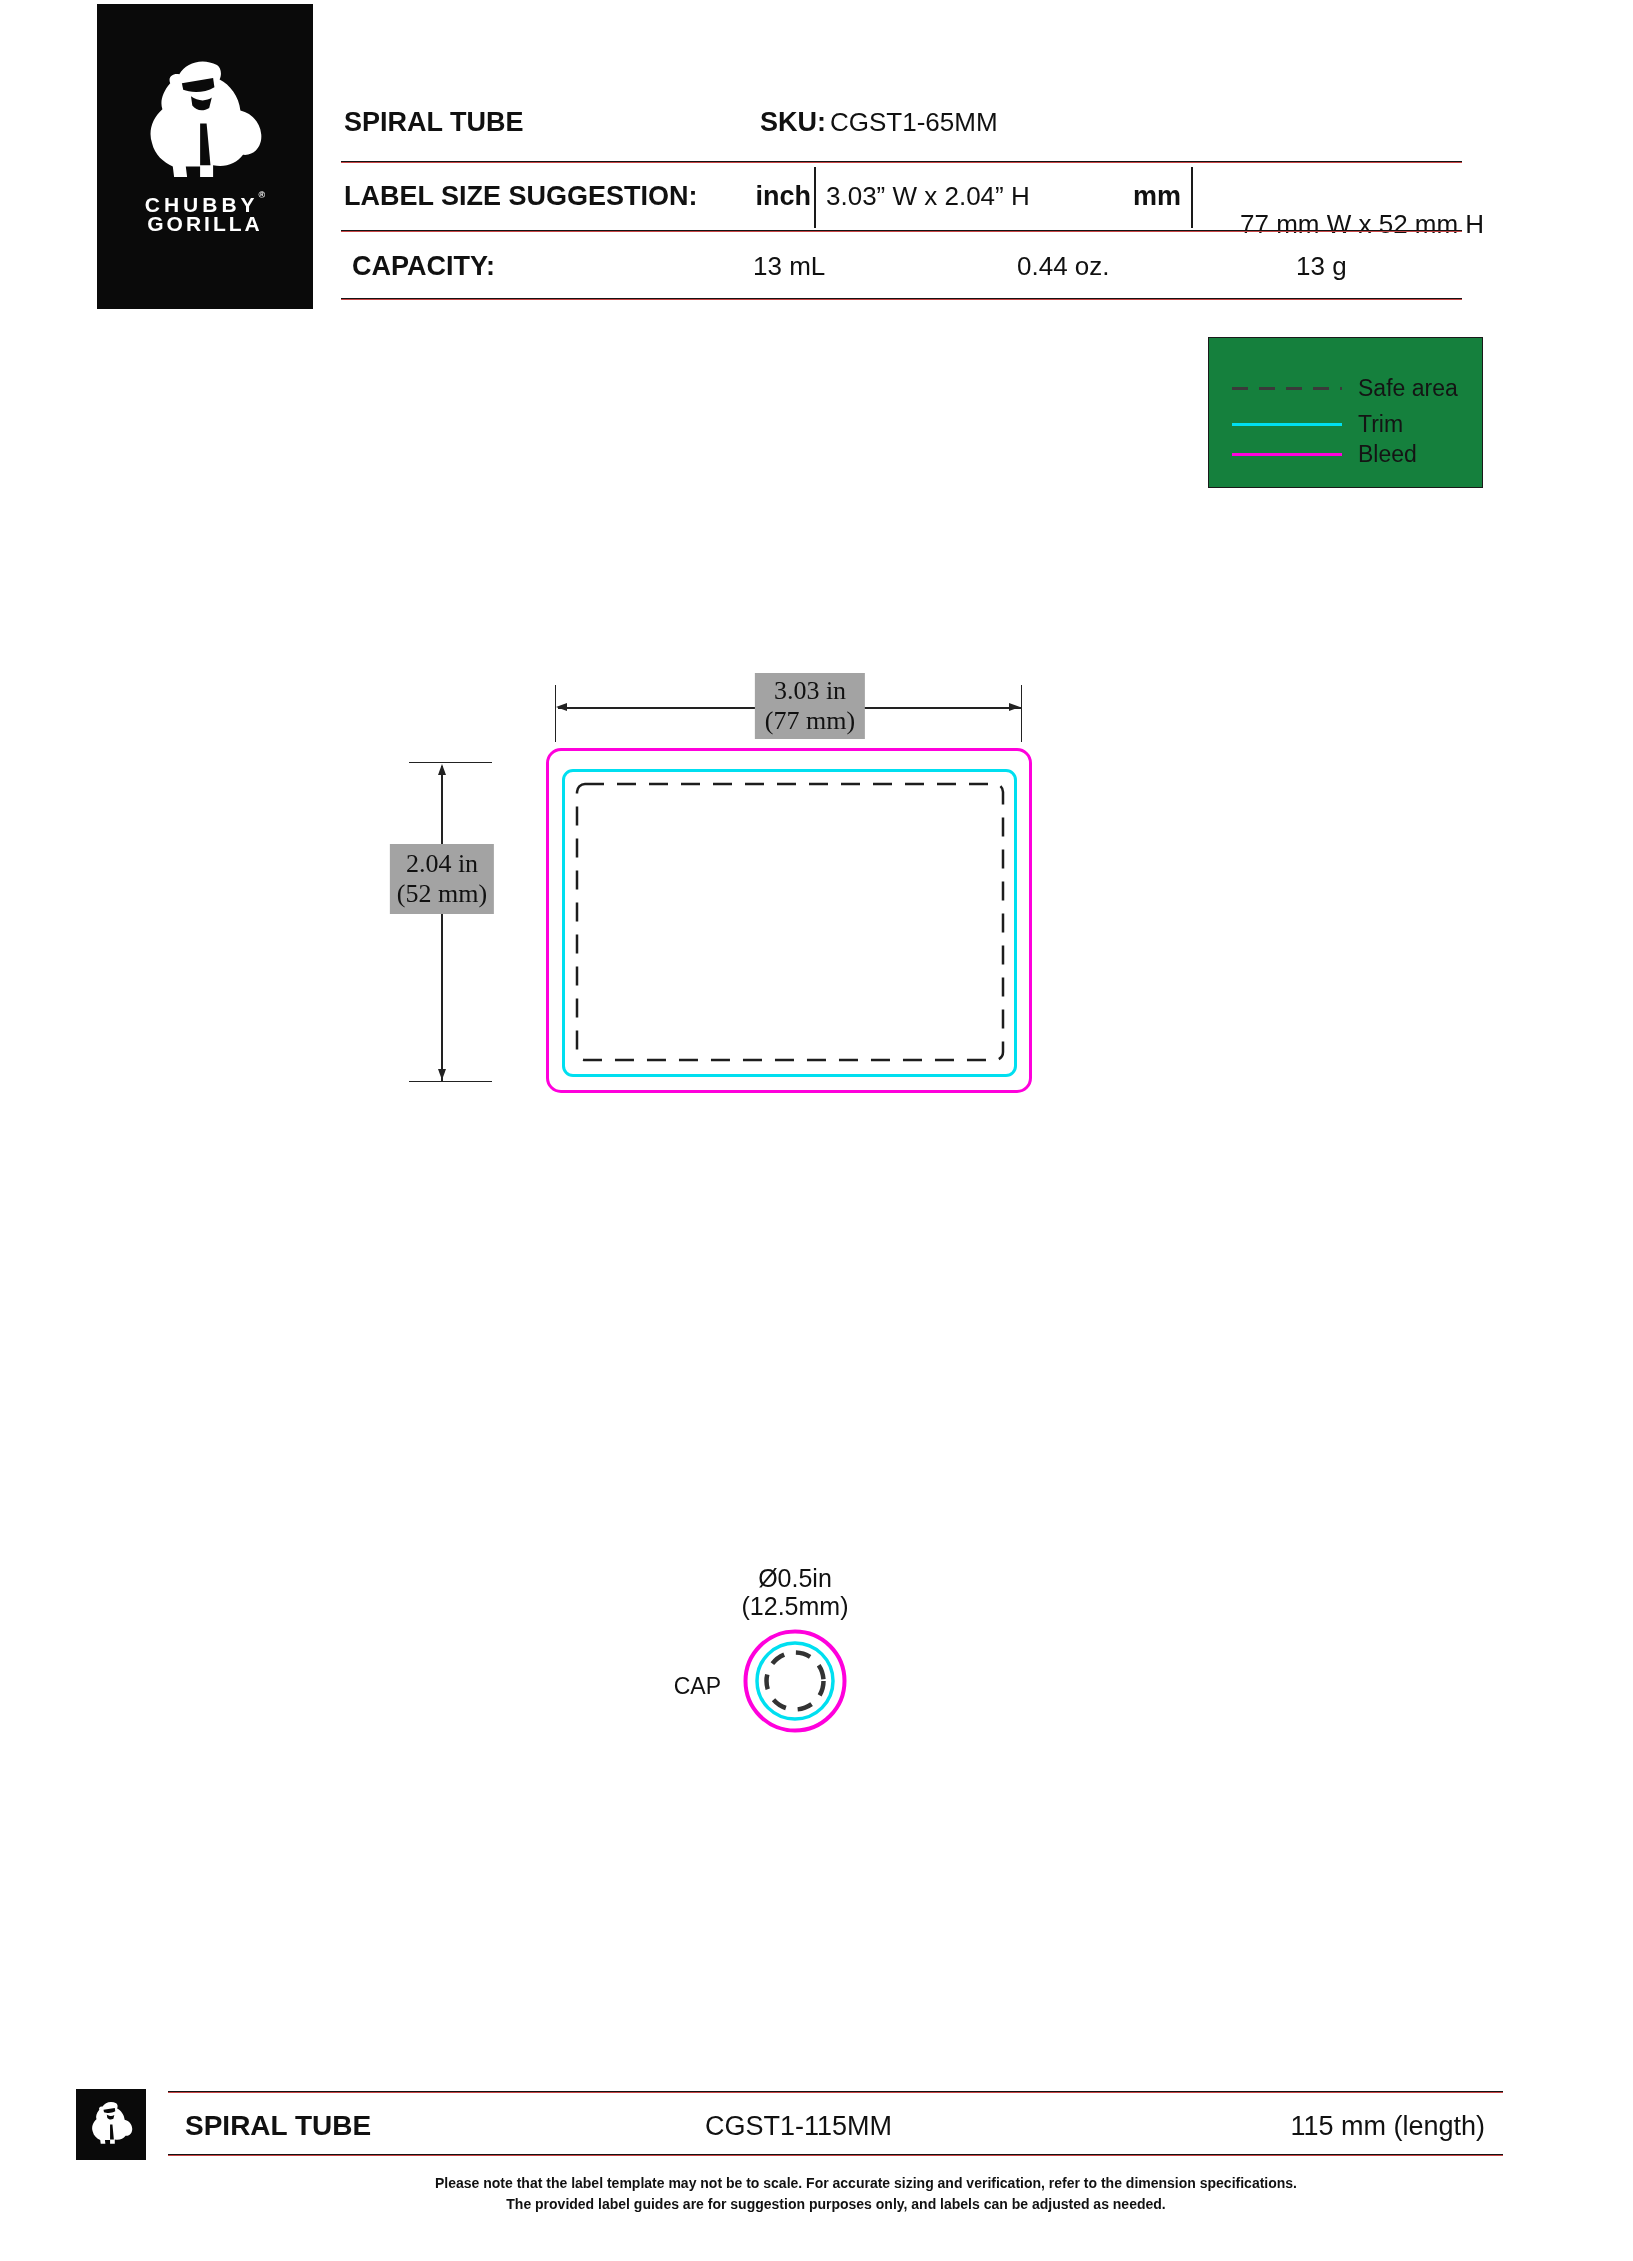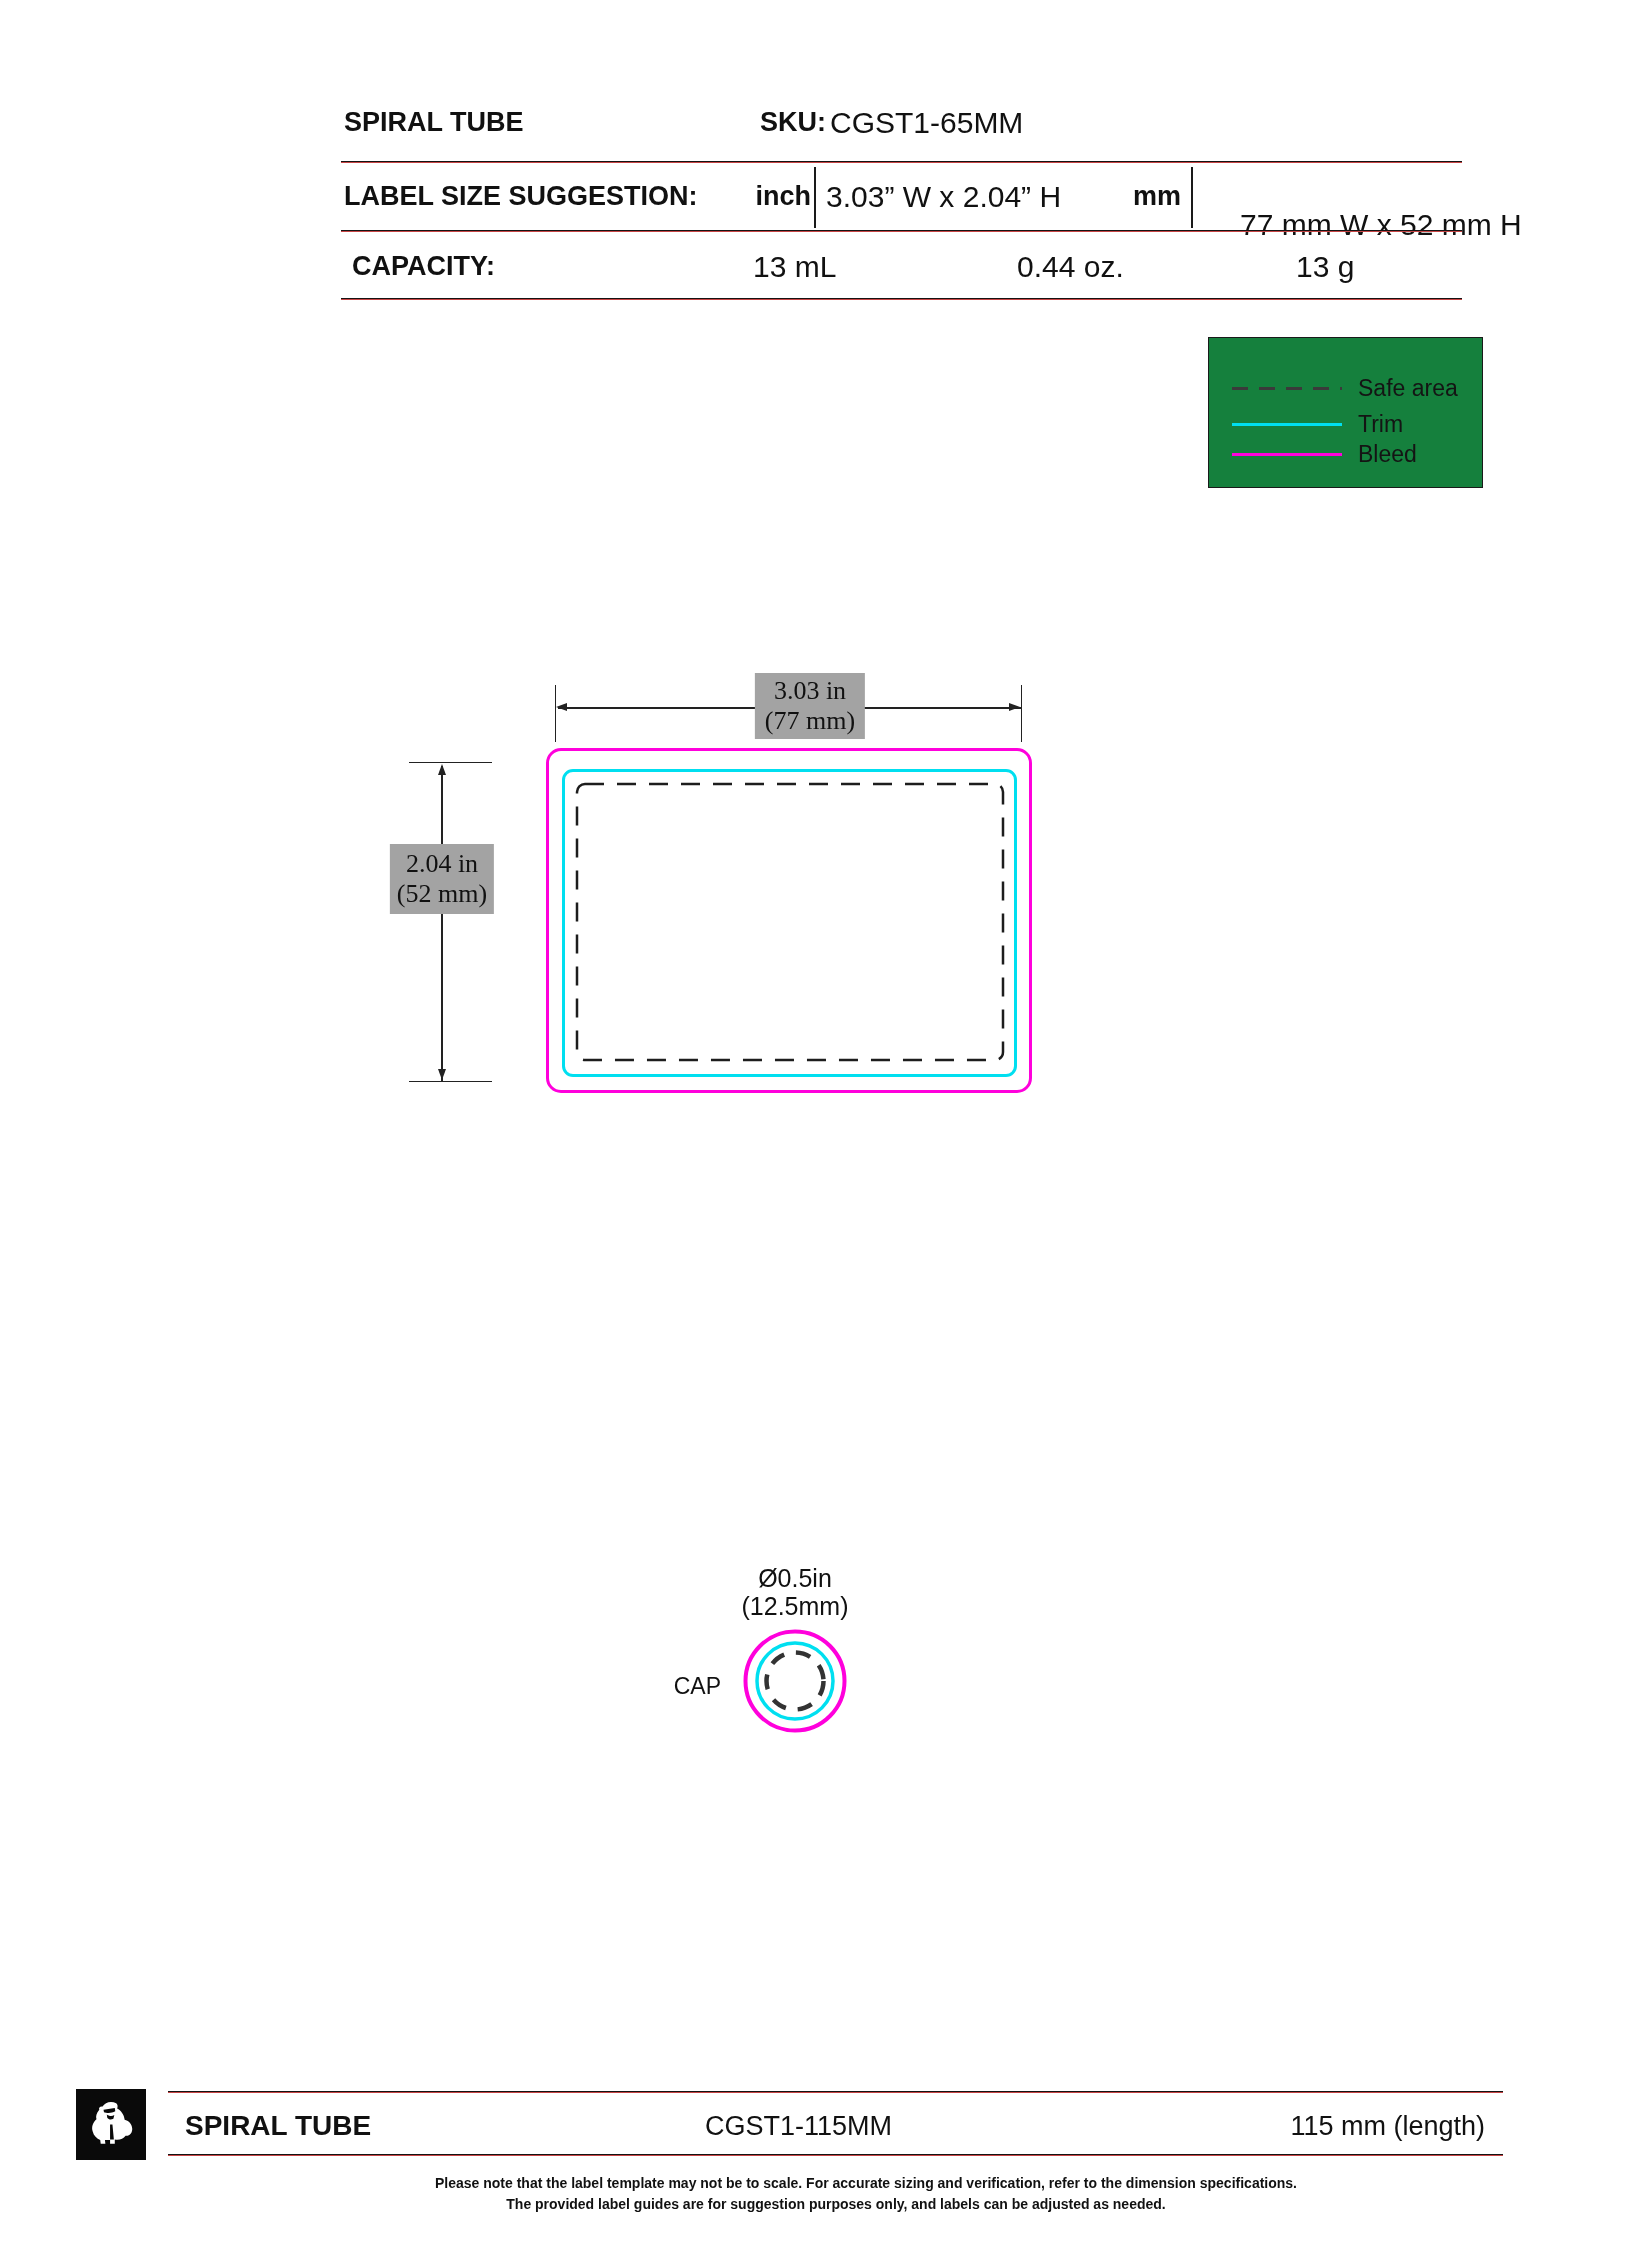--- a/index.html
+++ b/index.html
@@ -2,21 +2,21 @@
 <html style="font-size:8px"><head>
 <meta charset="utf-8">
 <style>
   html,body{margin:0;padding:0;background:#ffffff;}
   #page{position:relative;width:1633px;height:2261px;background:#ffffff;
         font-family:"Liberation Sans",sans-serif;color:#111;overflow:hidden;}
   .abs{position:absolute;}
   .rule{height:2px;background:linear-gradient(to bottom,#141414 0 55%,#c74545 55% 82%,#f0d3d3 82% 100%);}
   .vdiv{width:1.5px;background:#1a1a1a;}
   .hlabel{font-size:27px;font-weight:700;white-space:nowrap;line-height:27px;}
-  .hvalue{font-size:30px;font-weight:400;white-space:nowrap;line-height:27px;}
+  .hvalue{font-size:26px;font-weight:400;white-space:nowrap;line-height:27px;}
   .logo-box{background:#0a0a0a;}
   .brand-line{width:100%;text-align:center;color:#ffffff;font-weight:700;white-space:nowrap;}
   .legend-box{border:1.5px solid #1a1a1a;background:#15803d;}
   .legend-label{font-size:23px;line-height:26px;white-space:nowrap;color:#141414;}
   .leg-dashed{height:2.5px;background:repeating-linear-gradient(90deg,#3a3a3a 0 16px,transparent 16px 27px);}
   .leg-trim{height:3px;background:#00dff0;}
   .leg-bleed{height:3px;background:#ff00dc;}
   .bleed-rect{border:3.5px solid #ff00dc;border-radius:15px;}
   .trim-rect{border:3px solid #00dff0;border-radius:11px;}
   .dimline{background:#222;}
@@ -24,20 +24,35 @@
   .dim-text{transform:translate(-50%,-50%);background:#a3a3a3;text-align:center;
             font-size:26px;line-height:30px;white-space:nowrap;padding:3px 10px;font-family:Liberation Serif, serif;}
   .cap-text{transform:translate(-50%,-50%);text-align:center;font-size:25px;line-height:28px;white-space:nowrap;}
   .note{transform:translate(-50%,-50%);font-size:14px;font-weight:600;white-space:nowrap;text-align:center;}
 </style>
 </head>
 <body>
 
 <div id="page">
 
+  <div class="abs logo-box" style="left:97px;top:4px;width:216px;height:305px;">
+    <svg class="abs" style="left:42px;top:52px;" width="130" height="130" viewBox="0 0 100 100">
+      <path fill="#ffffff" d="M60 7 C49 1 36 5 31 14 C26 13 22 16 24 21 C18 28 16 35 18 41
+               C10 48 7 58 10 67 C12 76 19 82 26 85 L27 93 L37 93 L36 85
+               L47 85 L47 93 L57 93 L57 84 C66 86 75 83 80 76 C89 77 95 69 94 60
+               C93 50 86 44 78 42 C77 31 70 22 62 18 C64 14 63 9 60 7 Z"></path>
+      <path fill="#0a0a0a" d="M33 21 L57 17 L58 24 C50 29 39 28 34 26 Z"></path>
+      <path fill="#0a0a0a" d="M40 31 C45 35 52 35 56 32 L54 40 C49 43 44 42 41 38 Z"></path>
+      <path fill="#0a0a0a" d="M47 52 L52 52 L55 84 L47 84 Z"></path>
+    </svg>
+    <div class="brand-line abs" style="top:186px;font-size:21px;letter-spacing:4px;">
+      <span>CHUBBY</span><span style="font-size:9px;vertical-align:14px;letter-spacing:0;">®</span>
+    </div>
+    <div class="brand-line abs" style="top:208px;font-size:21px;letter-spacing:3px;">GORILLA</div>
+  </div>
 
   <div class="abs hlabel" style="left:344px;top:109px;">SPIRAL TUBE</div>
   <div class="abs hlabel" style="left:760px;top:109px;">SKU:</div>
   <div class="abs hvalue" style="left:830px;top:109px;">CGST1-65MM</div>
 
   <div class="abs rule" style="left:341px;top:161px;width:1121px;"></div>
 
   <div class="abs hlabel" style="left:344px;top:183px;">LABEL SIZE SUGGESTION:</div>
   <div class="abs hlabel" style="left:715px;top:183px;width:96px;text-align:right;">inch</div>
   <div class="abs vdiv" style="left:814px;top:167px;height:61px;"></div>

